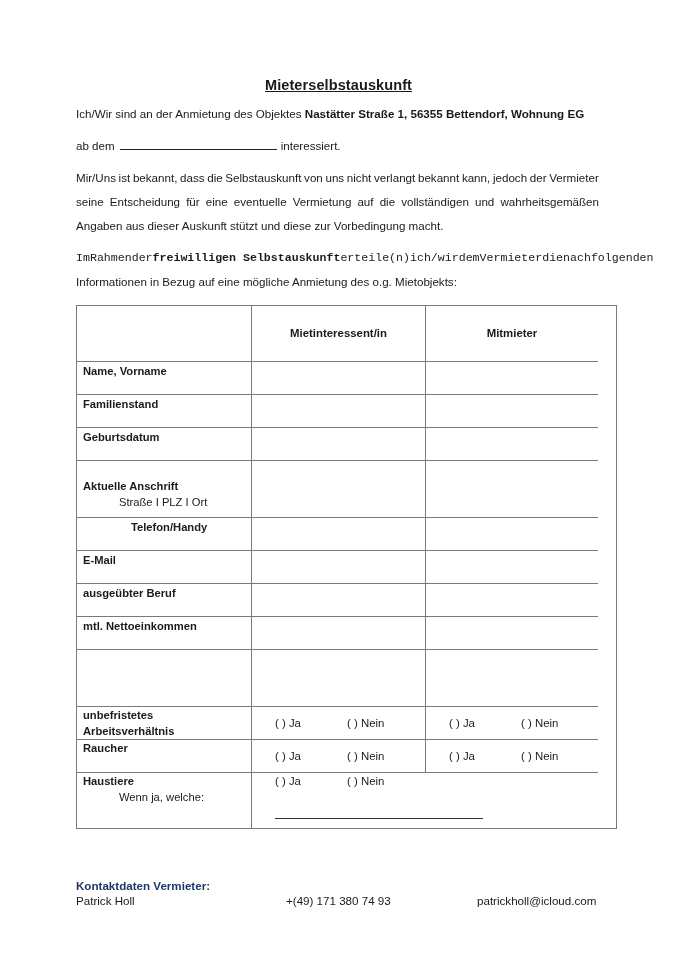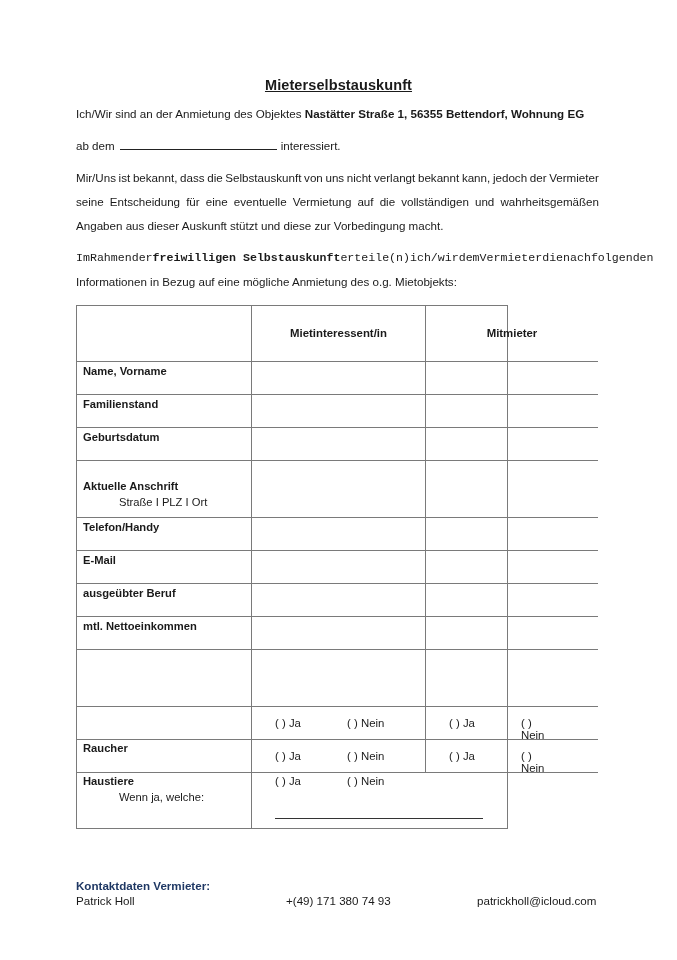--- a/index.html
+++ b/index.html
@@ -5,21 +5,21 @@
   html, body { margin:0; padding:0; background:#ffffff; }
   body { width:677px; height:960px; position:relative; overflow:hidden;
          font-family:"Liberation Sans", sans-serif; color:#1a1a1a; }
   .abs { position:absolute; white-space:nowrap; }
   .title { left:0; width:677px; top:77px; text-align:center; font-size:14.5px; font-weight:bold; text-decoration:underline; letter-spacing:0.1px; }
   .p { font-size:11.6px; left:76px; }
   .b { font-weight:bold; }
   .justify { width:523px; display:flex; justify-content:space-between; }
   .blank { display:inline-block; width:157px; border-bottom:1px solid #222; height:10px; margin:0 4px 0 5px; vertical-align:baseline; }
 
-  .tbl { position:absolute; left:76px; top:305px; width:432px; height:524px; border:1.3px solid #7a7a7a; box-sizing:border-box; }
+  .tbl { position:absolute; left:76px; top:305px; width:541px; height:524px; border:1.3px solid #7a7a7a; box-sizing:border-box; }
   .hline { position:absolute; left:0; height:0; border-top:1.3px solid #7a7a7a; }
   .vline { position:absolute; width:0; border-left:1.3px solid #7a7a7a; }
   .hdr { position:absolute; font-size:11.4px; font-weight:bold; text-align:center; }
   .lbl { position:absolute; left:6px; font-size:11.2px; line-height:16px; }
   .lbl .main { font-weight:bold; display:block; }
   .lbl .sub { display:block;margin-left:36px; }
   .opt { position:absolute; font-size:11.4px; }
   .petline { position:absolute; left:198px; width:208px; top:512px; border-top:1px solid #333; }
 
   .contact-h { left:76px; top:879px; font-size:11.6px; font-weight:bold; color:#1f3864; }
@@ -111,31 +111,35 @@
   <div class="lbl" style="top:90px;">
       <span class="main">Familienstand</span>
     </div>
   <div class="lbl" style="top:123px;">
       <span class="main">Geburtsdatum</span>
     </div>
   <div class="lbl" style="top:172px;">
       <span class="main">Aktuelle Anschrift</span>
       <span class="sub">Straße I PLZ I Ort</span>
     </div>
-  <div class="lbl" style="top:213px;">
+  <div class="lbl" style="top:213px;margin-left:48px;">
       <span class="main">Telefon/Handy</span>
     </div>
   <div class="lbl" style="top:246px;">
       <span class="main">E-Mail</span>
     </div>
   <div class="lbl" style="top:279px;">
       <span class="main">ausgeübter Beruf</span>
     </div>
   <div class="lbl" style="top:312px;">
       <span class="main">mtl. Nettoeinkommen</span>
+    </div>
+  <div class="lbl" style="top:401px;">
+      <span class="main">unbefristetes</span>
+      <span class="main">Arbeitsverhältnis</span>
     </div>
   <div class="lbl" style="top:434px;">
       <span class="main">Raucher</span>
     </div>
   <div class="lbl" style="top:467px;">
       <span class="main">Haustiere</span>
       <span class="sub">Wenn ja, welche:</span>
     </div>
 
   <div style="position:absolute;left:175px;top:56px;width:173px;height:32px;"></div>

